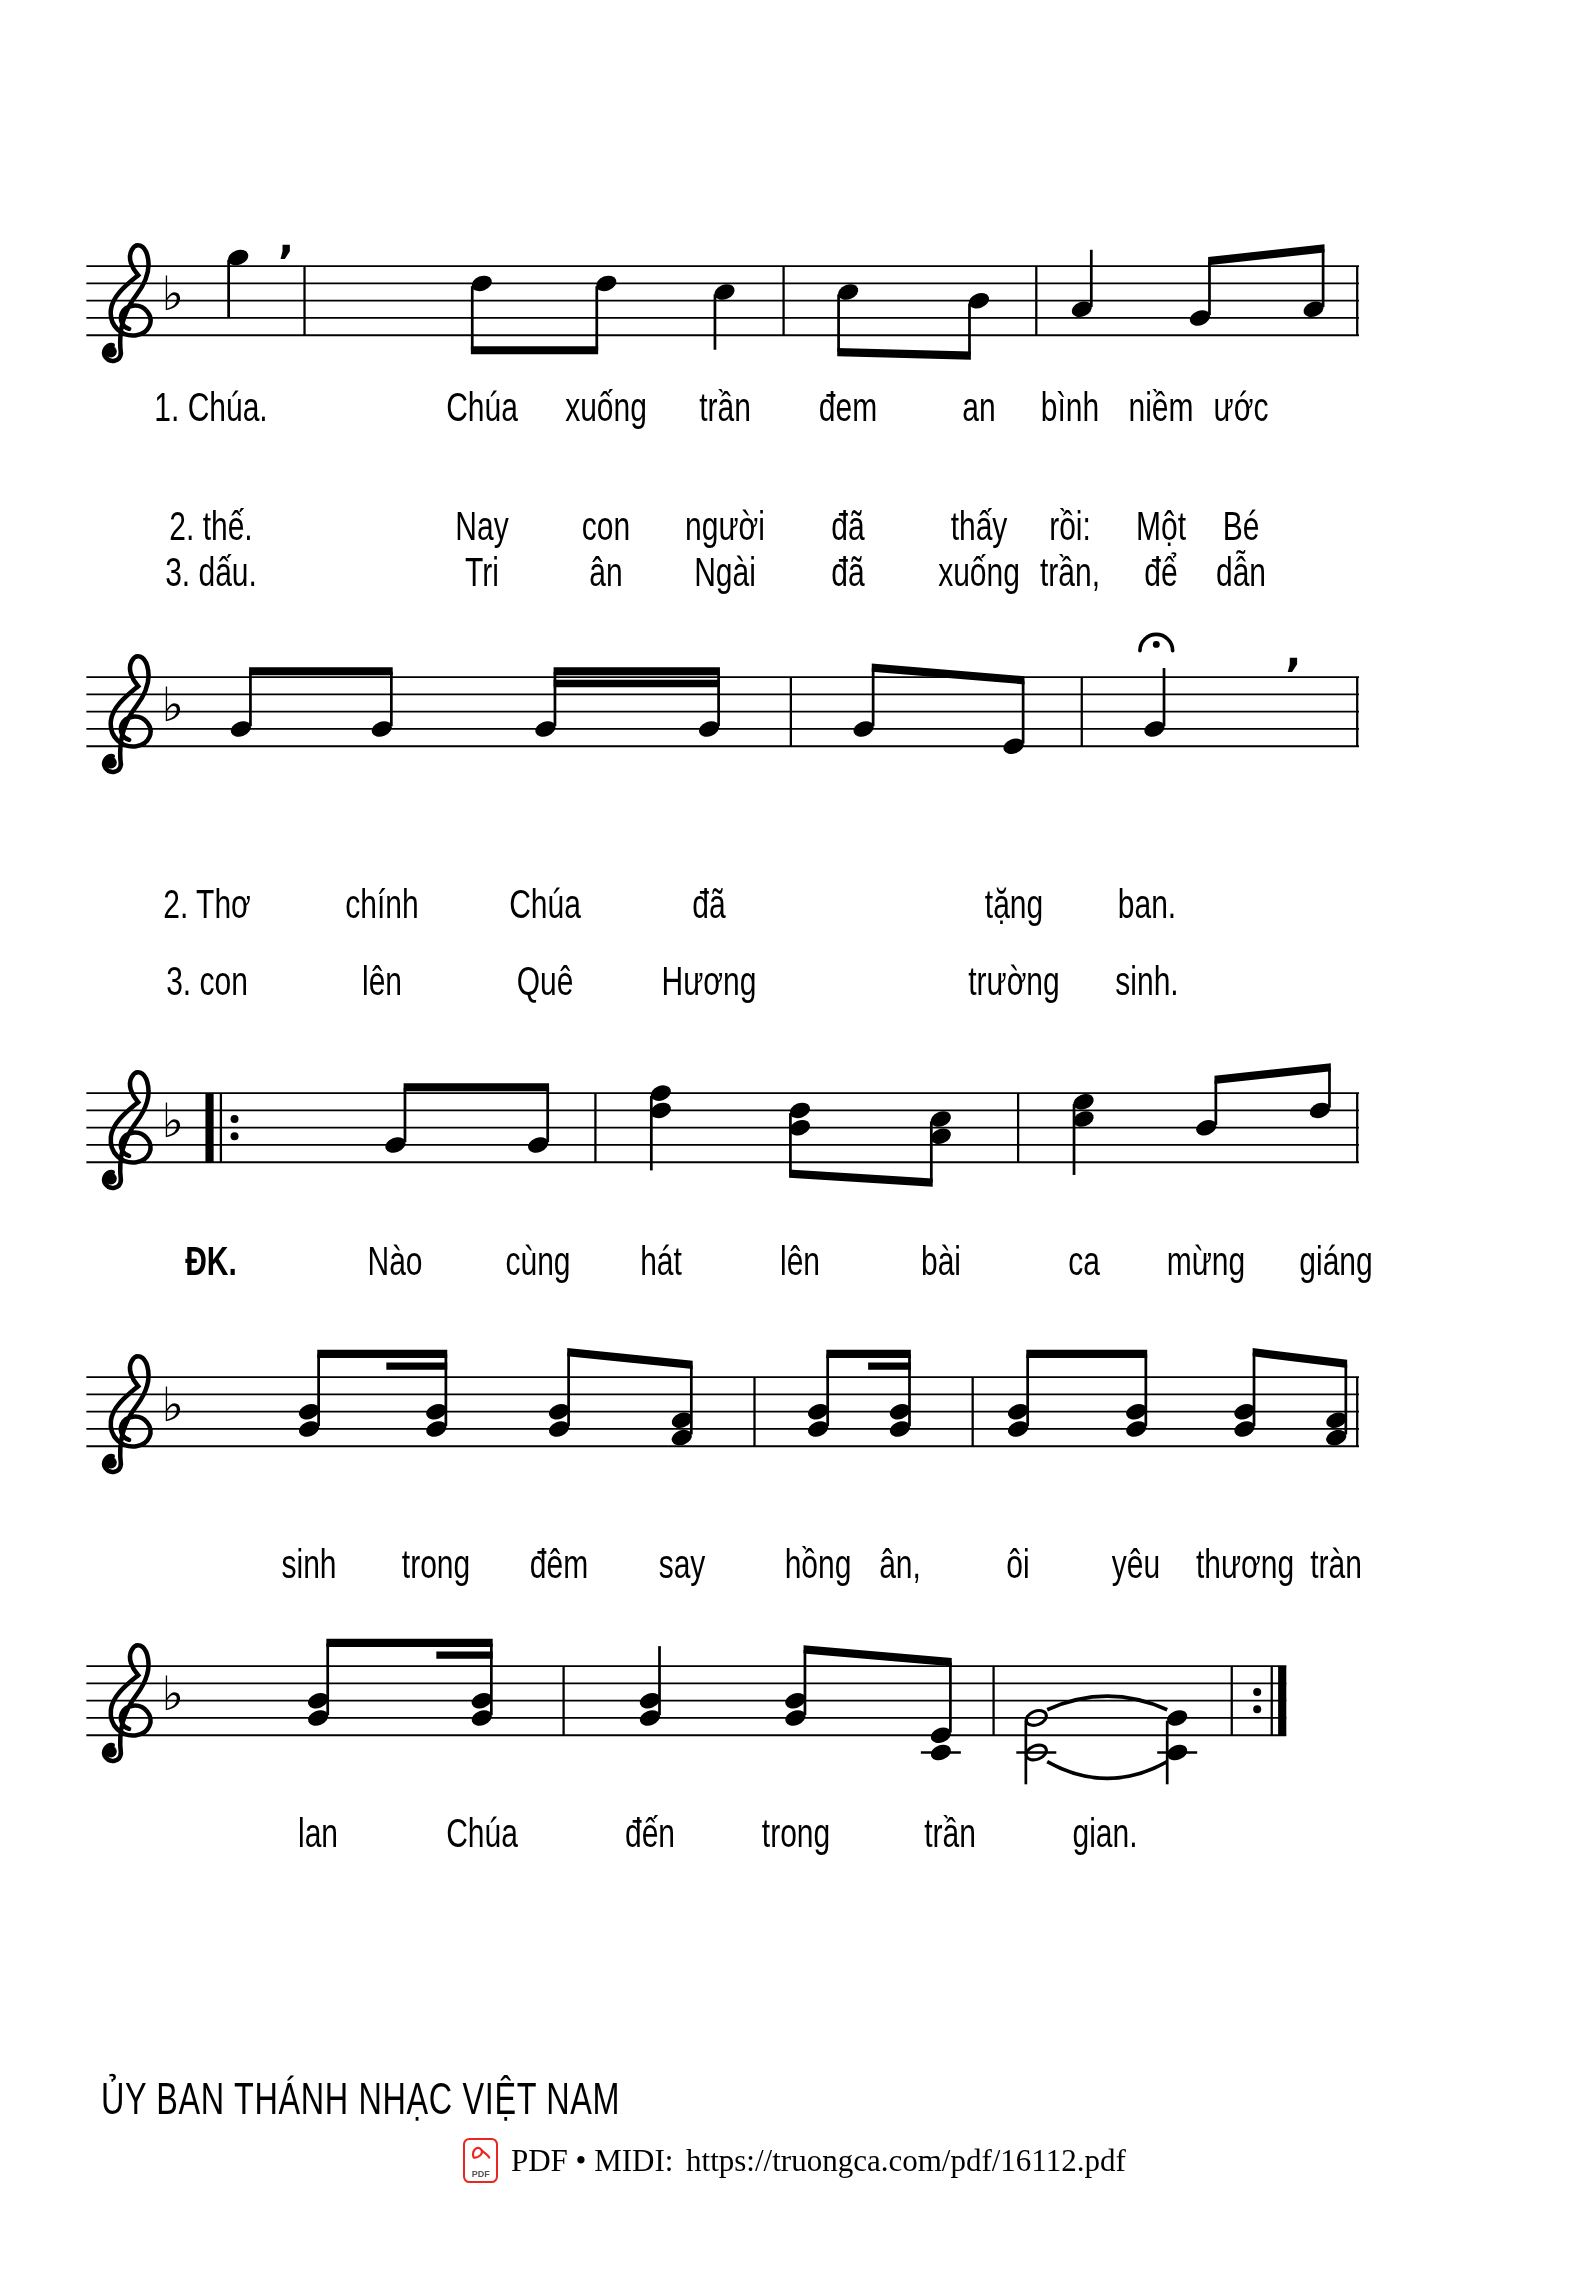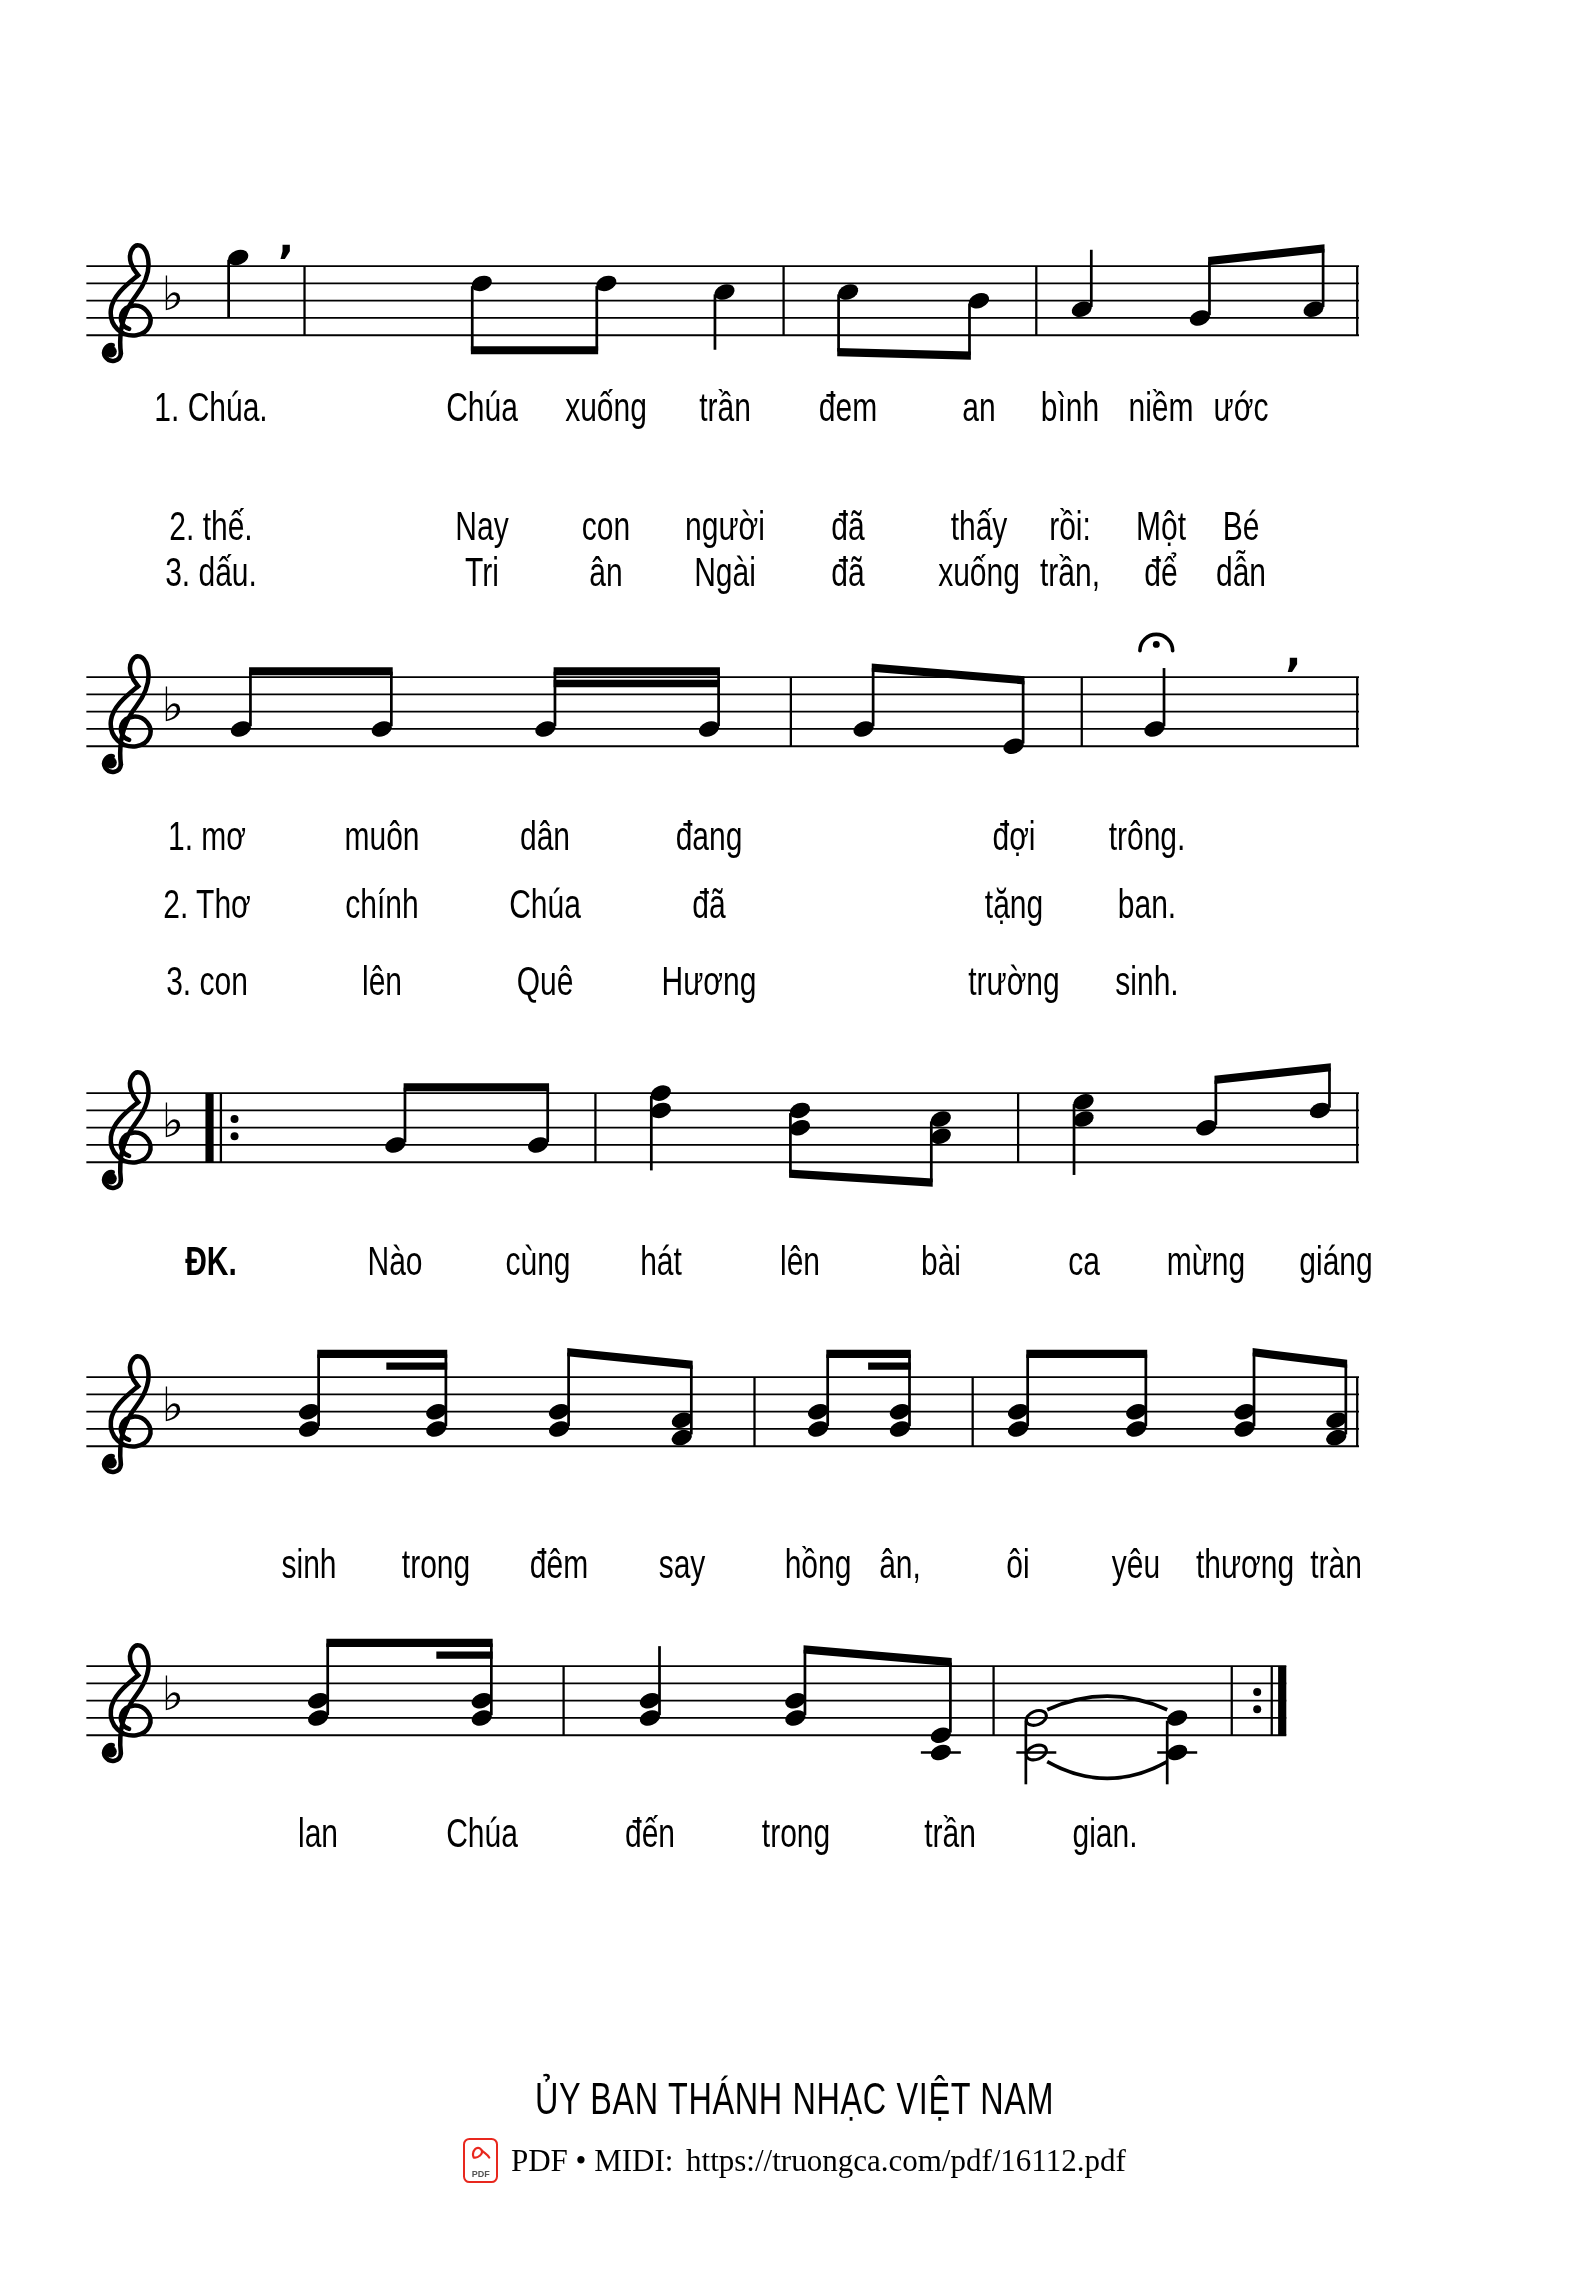--- a/index.html
+++ b/index.html
@@ -3,21 +3,21 @@
 <meta charset="utf-8">
 <style>
   html,body{margin:0;padding:0;background:#ffffff;}
   .page{position:relative;width:1589px;height:2289px;background:#fff;overflow:hidden;
         font-family:"Liberation Sans",sans-serif;color:#000;}
   .sys{position:absolute;left:0;}
   .lyr{position:absolute;left:0;width:1589px;height:58px;}
   .lw{position:absolute;top:0;white-space:nowrap;font-size:40px;line-height:1.1;color:#000;
       transform:translateX(-50%) scaleX(0.75);transform-origin:center;}
   .dk{font-weight:bold;}
-  .ftitle{position:absolute;left:0;width:1589px;text-align:center;}
+  .ftitle{position:absolute;left:0;width:1589px;text-align:left;}
   .ftitle span{display:inline-block;font-size:45px;letter-spacing:0.9px;transform:scaleX(0.72);white-space:nowrap;}
   .pdfrow{position:absolute;left:0;top:2138px;width:1589px;display:flex;justify-content:center;
           align-items:center;gap:12.7px;}
   .pdficon{width:35px;height:45px;border:2.7px solid #e8281e;border-radius:6.4px;background:#fff;
            display:flex;flex-direction:column;align-items:center;justify-content:space-between;
            padding:2.7px 0.9px 1.8px 0.9px;box-sizing:border-box;}
   .pdficon .lbl{font-size:9px;font-weight:bold;color:#555;line-height:1;}
   .pdftext{font-family:"Liberation Serif",serif;font-size:31px;color:#000;white-space:nowrap;}
   svg{display:block;}
 </style>
@@ -154,28 +154,20 @@
       <line x1="1125.5" y1="183" x2="1125.5" y2="114" stroke="#000" stroke-width="3"></line>
     <polygon points="959,95 1127,109 1127,118 959,104" fill="#000"></polygon>
     <line x1="1190" y1="110" x2="1190" y2="186" stroke="#000" stroke-width="2.5"></line>
     <use href="#nh" x="1270" y="167"></use>
       <line x1="1280.5" y1="164" x2="1280.5" y2="100" stroke="#000" stroke-width="3"></line>
     <use href="#ferm" x="1272" y="78"></use>
     <use href="#brth" x="1414" y="98"></use>
     <line x1="1493" y1="110" x2="1493" y2="186" stroke="#000" stroke-width="2.5"></line>
   </svg>
 
-  <div class="lyr" style="top:814px">
-    <span class="lw" style="left:207px">1. mơ</span>
-    <span class="lw" style="left:382px">muôn</span>
-    <span class="lw" style="left:545px">dân</span>
-    <span class="lw" style="left:709px">đang</span>
-    <span class="lw" style="left:1014px">đợi</span>
-    <span class="lw" style="left:1147px">trông.</span>
-  </div>
   <div class="lyr" style="top:882px">
     <span class="lw" style="left:207px">2. Thơ</span>
     <span class="lw" style="left:382px">chính</span>
     <span class="lw" style="left:545px">Chúa</span>
     <span class="lw" style="left:709px">đã</span>
     <span class="lw" style="left:1014px">tặng</span>
     <span class="lw" style="left:1147px">ban.</span>
   </div>
   <div class="lyr" style="top:959px">
     <span class="lw" style="left:207px">3. con</span>

